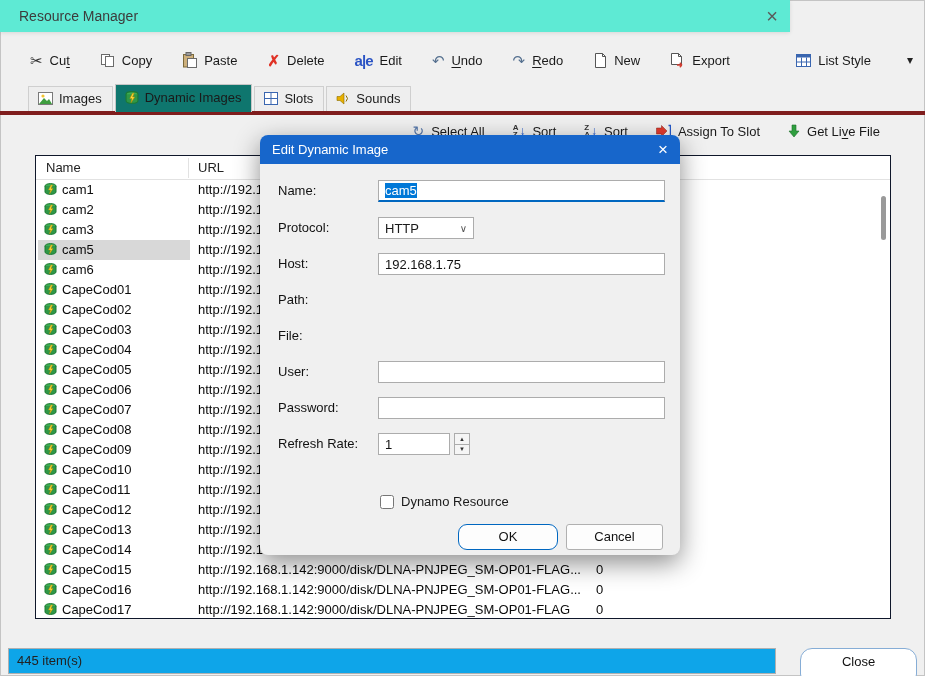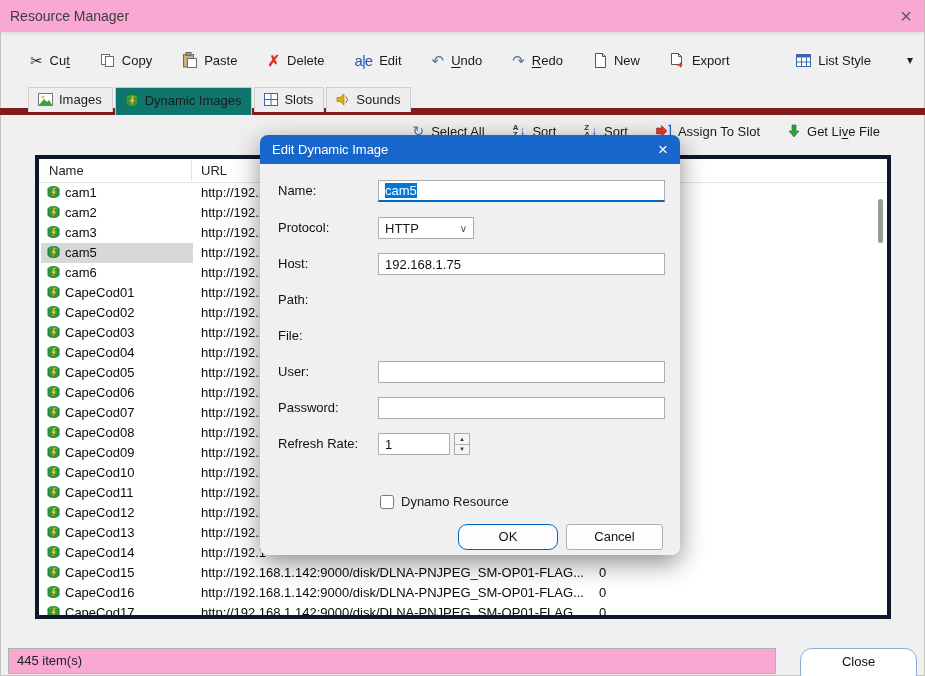--- a/index.html
+++ b/index.html
@@ -7,46 +7,46 @@
   body{
     position:relative; overflow:hidden;
     background:#f0f0f0; color:#1a1a1a;
     font-family:"Liberation Sans", sans-serif; font-size:13px;
     box-shadow: inset 0 0 0 1px #c4c4c4;
   }
   u { text-underline-offset:2px; }
 
   
   .titlebar{
-    position:absolute; left:0; top:0; width:924px; height:32px;
-    display:flex; align-items:center; padding:0 12px 0 10px;
-    background:#f9a8d4; box-shadow:0 1px 4px rgba(0,0,0,.10);
+    position:absolute; left:0; top:0; width:790px; height:32px;
+    display:flex; align-items:center; padding:0 12px 0 19px;
+    background:#5eead4; box-shadow:0 1px 4px rgba(0,0,0,.10);
     font-size:14px; color:#3c3c3c;
   }
   .titlebar .close{ margin-left:auto; font-size:20px; color:#5a5a5a; line-height:1; cursor:default; }
 
   
   .toolbar{
     position:absolute; left:0; top:40px; width:925px; height:40px;
     display:flex; align-items:center; gap:30px; padding:0 12px 0 30px;
   }
   .titem{ display:flex; align-items:center; gap:7px; white-space:nowrap; }
   .titem .g{ font-size:15px; line-height:1; }
   .g-cut{ color:#333; }
   .g-del{ color:#e03226; font-weight:bold; }
-  .g-ren{ color:#2a53c4; font-size:12px; font-weight:normal; letter-spacing:-1px; }
+  .g-ren{ color:#2a53c4; font-size:12px; font-weight:bold; letter-spacing:-1px; }
   .g-undo,.g-redo{ color:#55708f; font-size:16px; }
   .tspacer{ margin-left:auto; }
   .dd{ font-size:12px; color:#222; margin-left:6px; }
 
   
   .tabstrip{
     position:absolute; left:0; top:87px; width:925px; height:28px;
-    display:flex; align-items:flex-start; gap:2px; padding-left:28px;
-    border-bottom:7px solid #7f1d1d;
+    display:flex; align-items:flex-end; gap:2px; padding-left:28px;
+    border-bottom:4px solid #7f1d1d;
   }
   .tab{
     display:flex; align-items:center; gap:6px;
     padding:4px 10px 5px 9px; background:#eeeeee;
     border:1px solid #cfcfcf; border-bottom:none;
     color:#1a1a1a;
   }
   .tab.active{
     background:#0f766e; border-color:#c6c6c6;
     margin-bottom:-1px; padding-bottom:7px; padding-top:5px;
@@ -60,21 +60,21 @@
   }
   .aitem{ display:flex; align-items:center; gap:7px; white-space:nowrap; }
   .g-selall{ color:#5577aa; font-size:14px; }
   .sortwrap{ display:inline-flex; align-items:center; gap:1px; }
   .sortletters{ display:inline-flex; flex-direction:column; font-size:8px; font-weight:bold; line-height:7px; color:#333; }
   .sortarrow{ color:#2458c8; font-size:12px; line-height:1; }
 
   
   .list{
     position:absolute; left:35px; top:155px; width:856px; height:464px;
-    background:#fff; border:4px solid #0f172a; overflow:hidden;
+    background:#fff; border:1px solid #0f172a; overflow:hidden;
   }
   .lheader{ position:relative; height:24px; border-bottom:1px solid #e2e2e2; }
   .lheader .h1{ position:absolute; left:10px; top:4px; color:#222; }
   .lheader .h2{ position:absolute; left:162px; top:4px; color:#222; }
   .lheader .hdiv{ position:absolute; left:152px; top:2px; width:1px; height:20px; background:#e2e2e2; }
   .rows{ position:absolute; left:0; top:24px; right:0; bottom:0; overflow:hidden;text-align:right; }
   .row{ position:relative; height:20px; line-height:20px; }
   .row .hl{ display:none; position:absolute; left:2px; top:0; width:152px; height:20px; background:#d8d8d8; }
   .row.selected .hl{ display:block; }
   .row .ric{ position:absolute; left:8px; top:3px; width:13px; height:13px; }
@@ -121,21 +121,21 @@
     position:absolute; top:360px; height:26px; background:#fdfdfd;
     border:1px solid #b0b0b0; border-radius:3px;
     font:13px "Liberation Sans",sans-serif; color:#111; text-align:center; line-height:24px;
   }
   .dbtn.ok{ left:198px; width:100px; border-color:#0067c0;border-radius:9px; }
   .dbtn.cancel{ left:306px; width:97px; }
 
   
   .statusbox{
     position:absolute; left:8px; top:648px; width:768px; height:26px;
-    border:1px solid #b0b0b0; background:#f9a8d4;
+    border:1px solid #b0b0b0; background:#0ea5e9;
     line-height:24px; padding-left:8px; color:#222;
   }
   .closebtn{
     position:absolute; left:800px; top:648px; width:117px; height:38px;
     background:#ffffff; border:1px solid #86add6; border-radius:12px;
     text-align:center; line-height:25px; color:#111;
   }
   svg{ display:block; }
 </style>
 </head>

